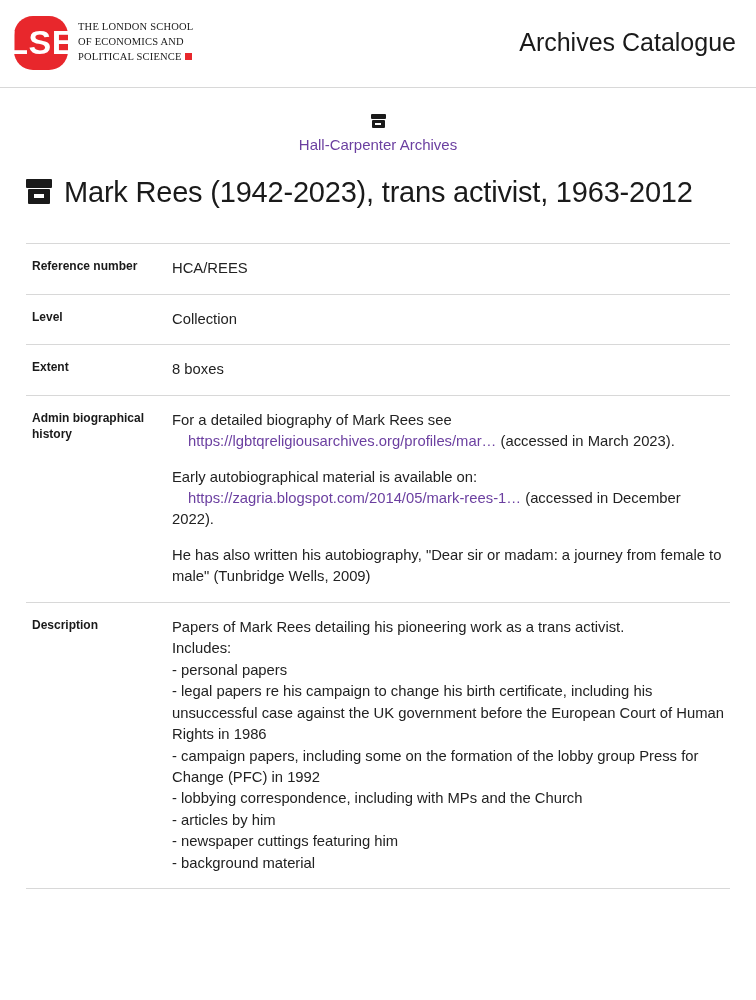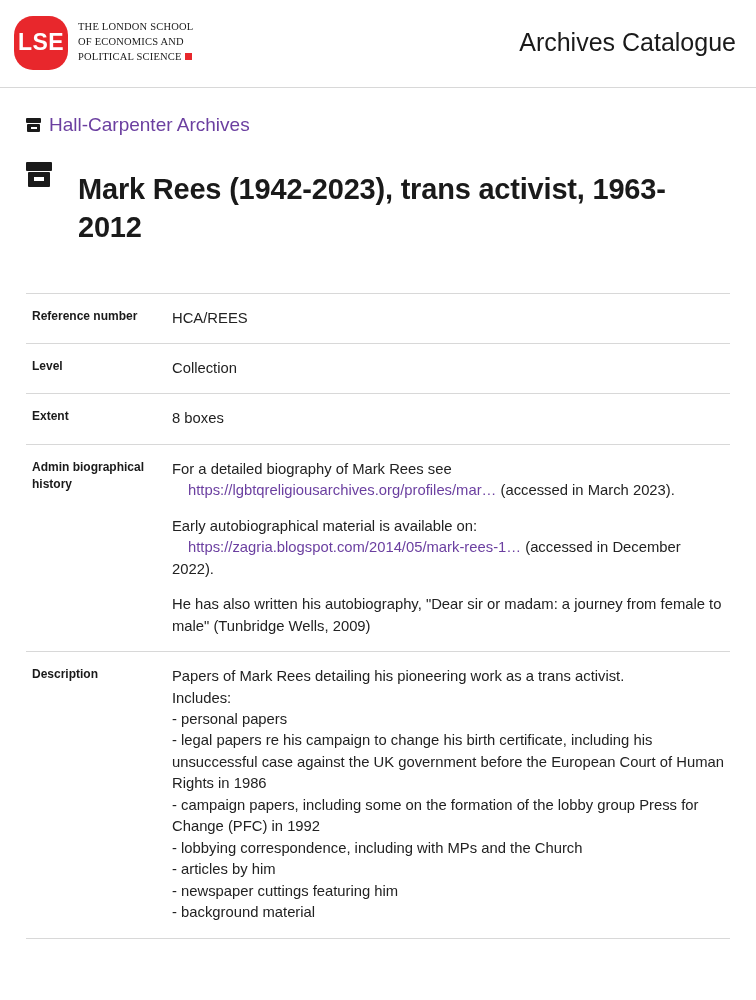--- a/index.html
+++ b/index.html
@@ -34,21 +34,21 @@
   }
   .lse-mark {
     width: 54px;
     height: 54px;
     background: #e8272c;
     color: #ffffff;
     display: flex;
     align-items: center;
     justify-content: center;
     font-weight: bold;
-    font-size: 23px;
+    font-size: 34px;
     letter-spacing: 0.5px;
     font-family: "Liberation Sans", sans-serif;
     border-radius: 19px;
   }
   .brand-words {
     font-size: 10.5px;
     line-height: 1.42;
     color: #1a1a1a;
     letter-spacing: 0.2px;
     font-family: "Liberation Serif", serif;
@@ -72,22 +72,23 @@
   }
 
   
   .content {
     padding: 26px 26px 10px 26px;
   }
   .breadcrumb {
     display: flex;
     align-items: center;
     gap: 8px;
-    font-size: 19px;
+    font-size: 15px;
     margin-bottom: 18px;
+    flex-direction: column;
   }
   .breadcrumb a {
     color: #6b3fa0;
     text-decoration: none;
   }
 
   .archive-icon {
     display: inline-block;
     width: 15px;
     height: 14px;
@@ -124,24 +125,24 @@
   }
   .page-title .archive-icon {
     width: 26px;
     height: 25px;
     margin-top: 8px;
   }
   .page-title .archive-icon .lid { width: 26px; height: 9px; }
   .page-title .archive-icon .box { left: 2px; top: 10px; width: 22px; height: 15px; }
   .page-title .archive-icon .box::after { left: 6px; top: 5px; width: 10px; height: 4px; }
   .page-title h1 {
-    margin: 16px;
+    margin: 2px;
     font-size: 29px;
     line-height: 1.32;
-    font-weight: bold;
+    font-weight: normal;
     color: #1a1a1a;
     letter-spacing: -0.2px;
   }
 
   
   .details {
     width: 100%;
     border-collapse: collapse;
   }
   .details tr {

